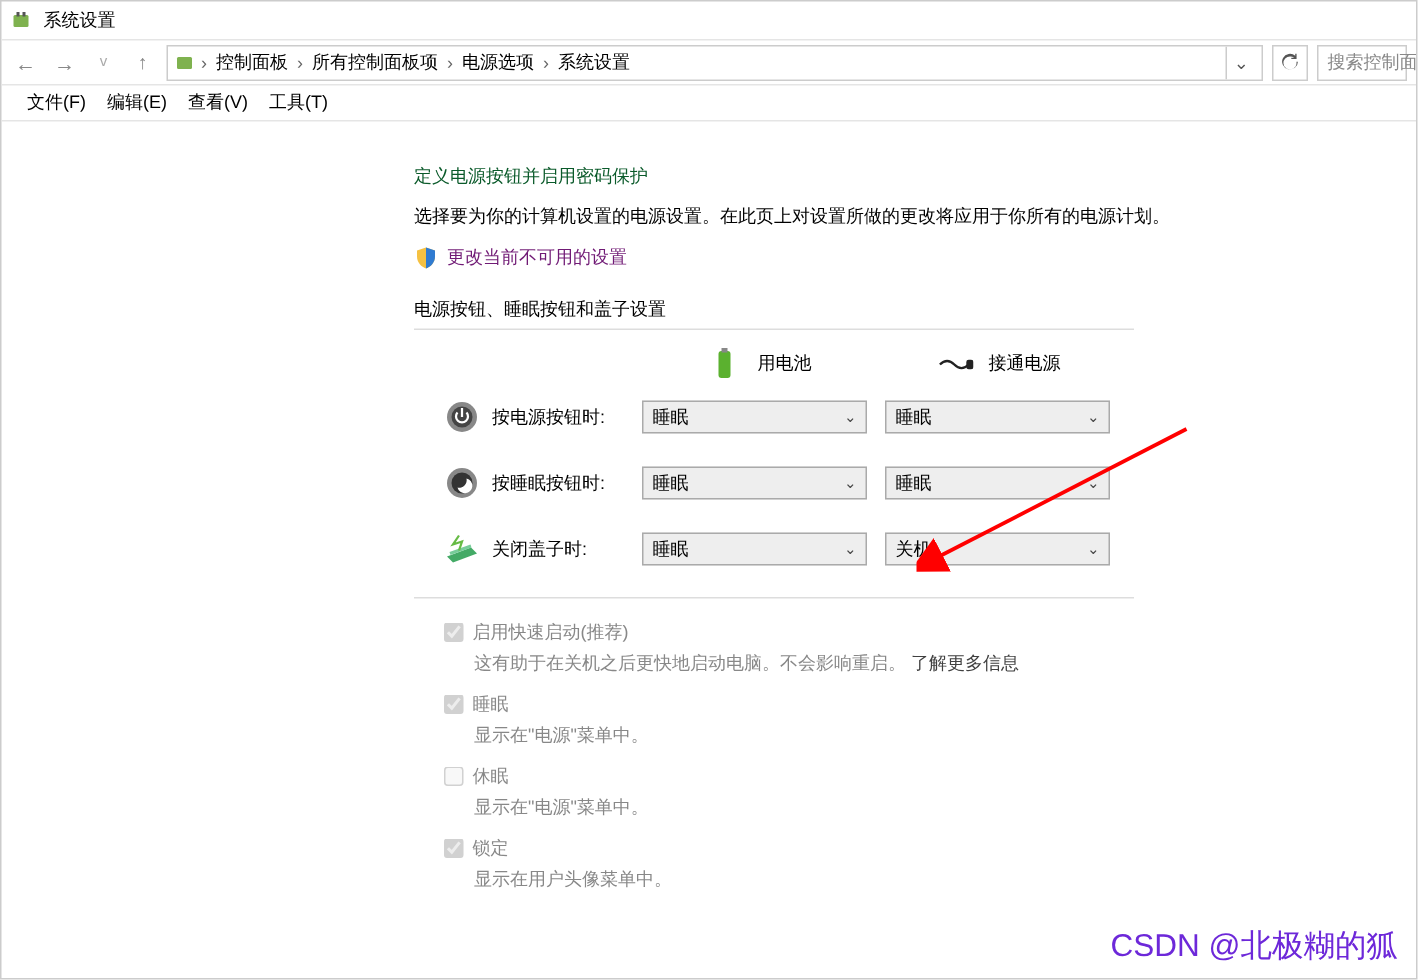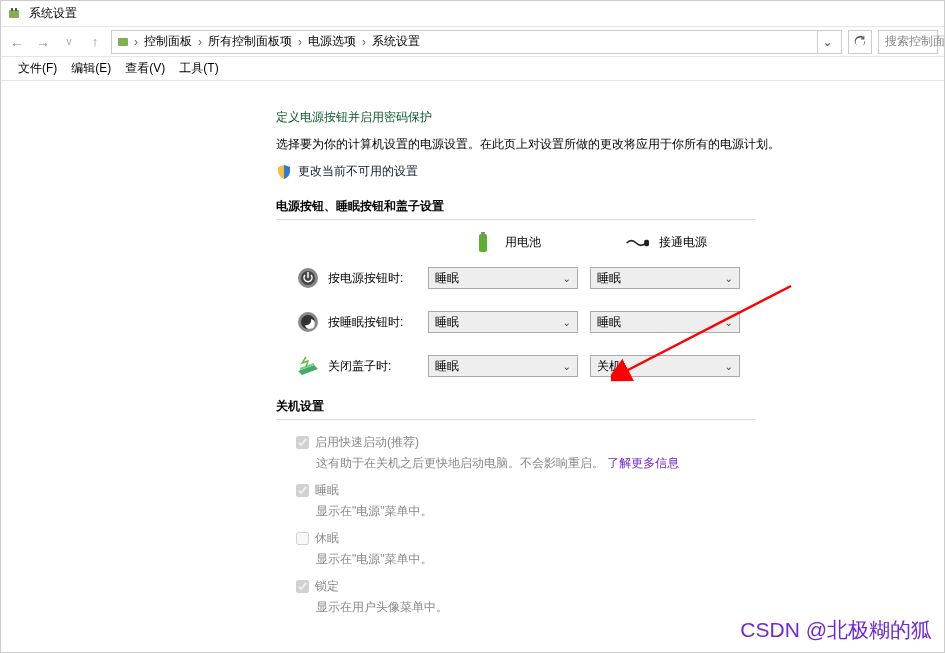--- a/index.html
+++ b/index.html
@@ -93,23 +93,23 @@
   }
   h1 {
     color: #0a5a2a;
     font-size: 12px;
     font-weight: normal;
     margin: 0 0 10px 0;
   }
   .desc { margin: 0 0 10px 0; }
   .shield-row { display:flex; align-items:center; gap:6px; margin-bottom:18px; }
   .shield-icon { width:16px; height:16px; }
-  .link { color: #0f172a; cursor: pointer; }
-
-  .section-label { margin-bottom: 4px; font-weight: bold; }
+  .link { color: #701a75; cursor: pointer; }
+
+  .section-label { margin-bottom: 4px; }
   .section-line { border-top:1px solid #ddd; margin-bottom:14px; width:480px; margin-left:0; }
   .section-wrap { width:600px; }
 
   .icon-header {
     display: flex;
     margin-left: 150px;
     margin-bottom: 14px;
   }
   .icon-col {
     width: 160px;
@@ -302,31 +302,30 @@
       <div class="combo">
         <span>睡眠</span>
           <span class="chev">⌄</span>
       </div>
       <div class="combo">
         <span>关机</span>
           <span class="chev">⌄</span>
       </div>
     </div>
 
-    <div class="section-label" style="margin-top:10px">关机设置</div>
     <div class="section-line"></div>
 
     <div class="shutdown-list">
       <div class="check-row disabled">
         <input type="checkbox" checked="" disabled="" style="">
         <span>启用快速启动(推荐)</span>
       </div>
       <div class="sub disabled">
         <span>这有助于在关机之后更快地启动电脑。不会影响重启。</span>
-        <span class="link" style="color:#6d28d9">了解更多信息</span>
+        <span class="link" style="color:#404040">了解更多信息</span>
       </div>
 
       <div class="check-row disabled">
         <input type="checkbox" checked="" disabled="" style="">
         <span>睡眠</span>
       </div>
       <div class="sub disabled">显示在"电源"菜单中。</div>
 
       <div class="check-row disabled">
         <input type="checkbox" disabled="" style="">

